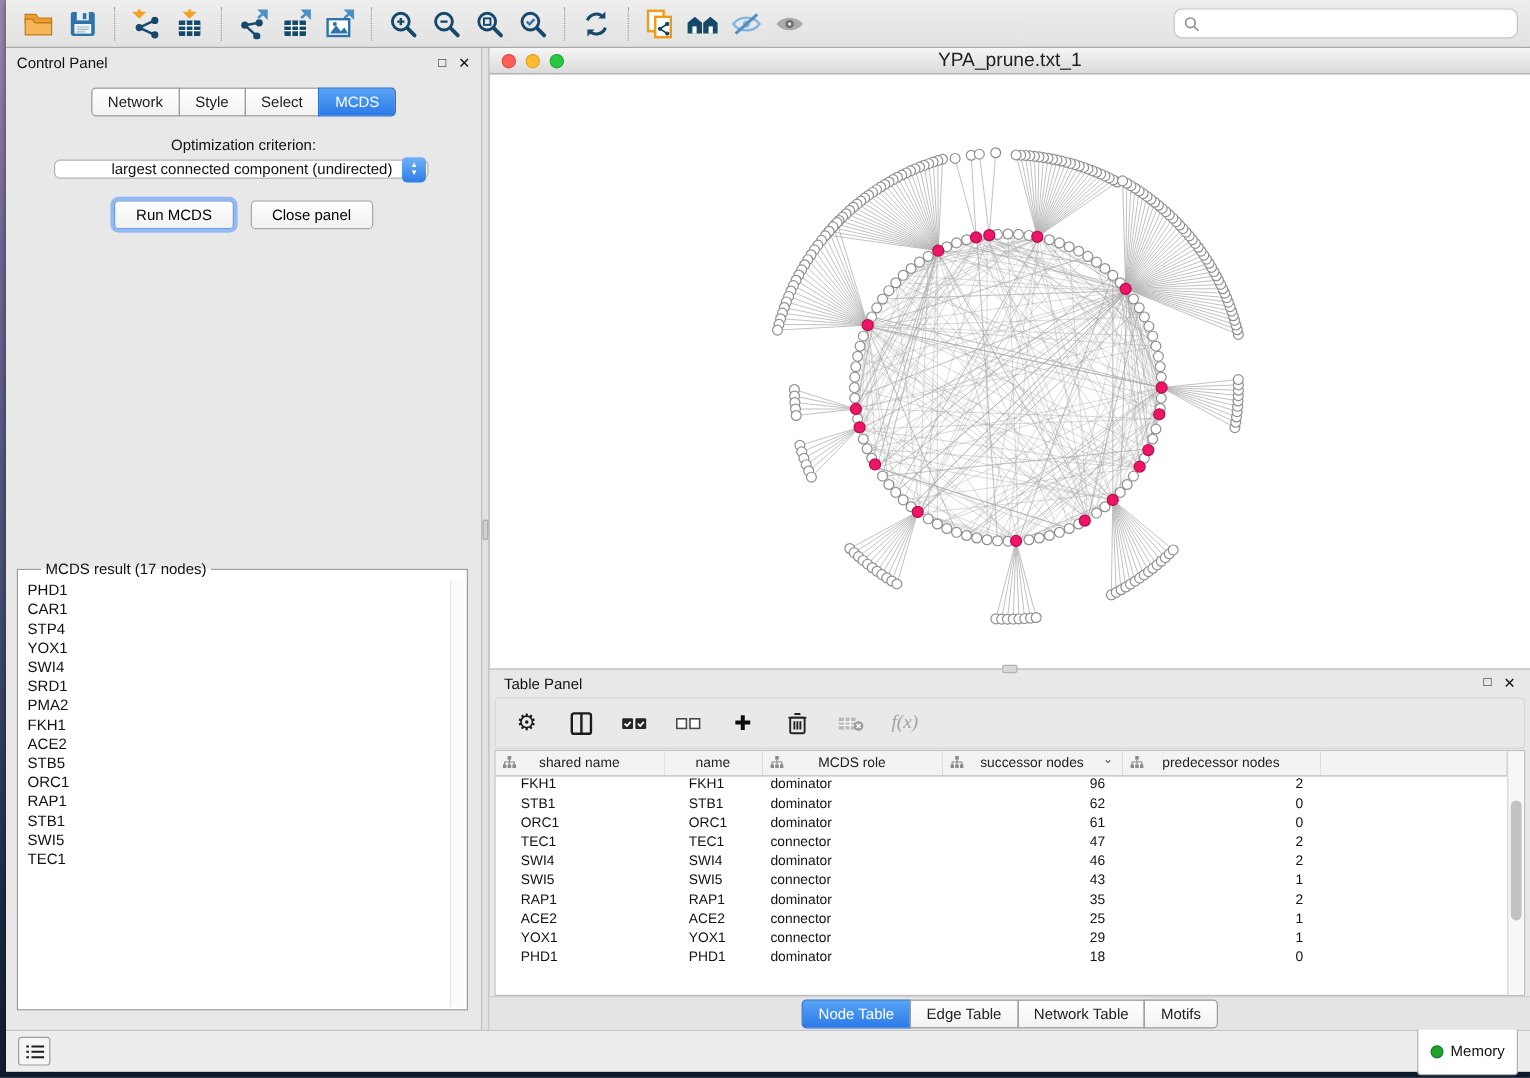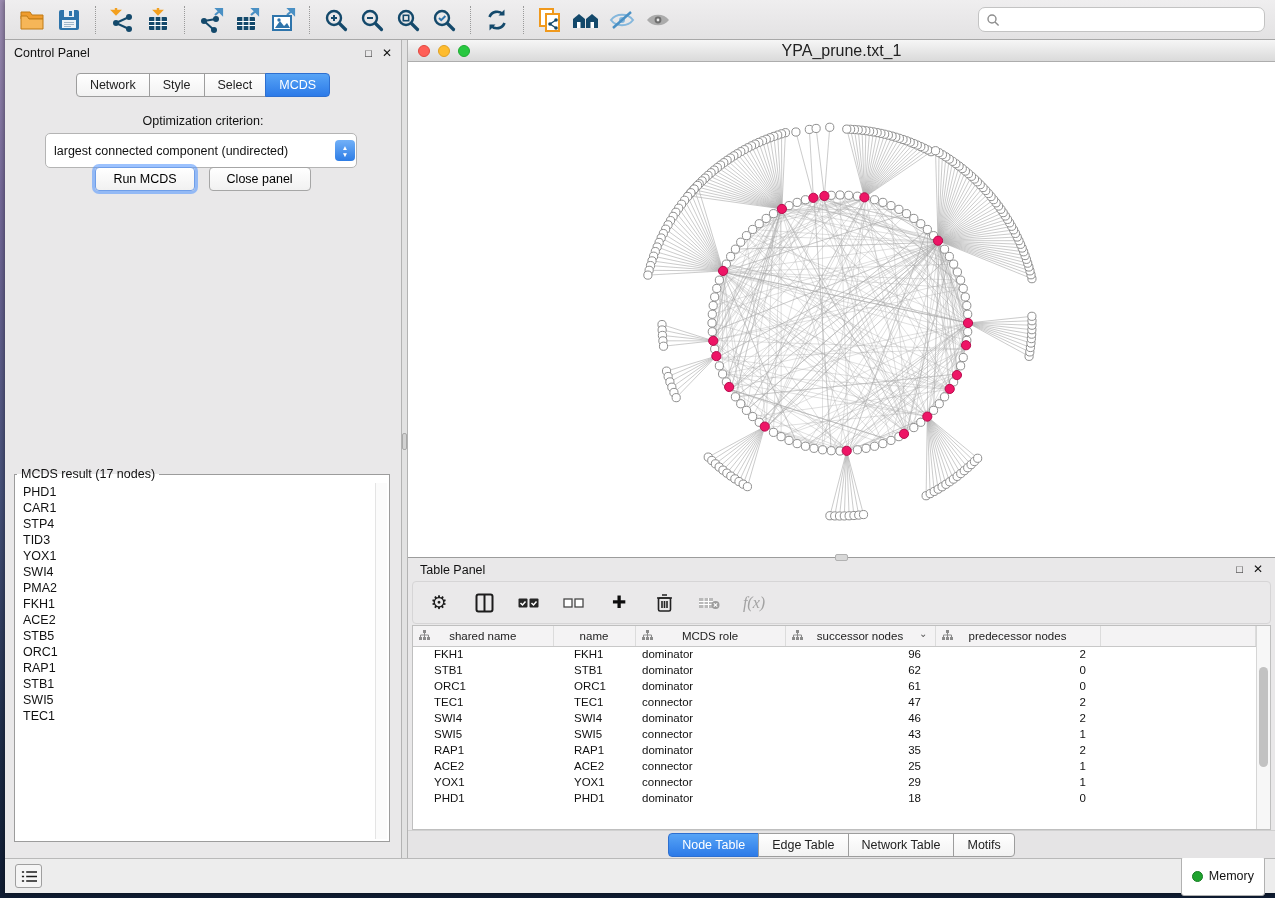--- a/index.html
+++ b/index.html
@@ -27,33 +27,33 @@
   .panel-ctl { margin-left:auto; display:flex; gap:10px; align-items:center; }
   .glyph-btn { font-size:11px; color:#111; line-height:11px; cursor:default; }
   .glyph-btn.x { font-weight:bold; font-size:12px; }
   .cp-tabs { position:absolute; top:33px; left:0; right:0; display:flex; justify-content:center; }
   .seg-tab { padding:4px 13px; background:linear-gradient(#ffffff,#f2f2f2); border:1px solid #9d9d9d; margin-left:-1px;
     font-size:12.5px; color:#222; }
   .seg-tab:first-child { border-radius:4px 0 0 4px; margin-left:0; }
   .seg-tab:last-child { border-radius:0 4px 4px 0; }
   .seg-tab.active { background:linear-gradient(#57a4f6,#2c7ae8); border-color:#2d6fd0; color:#fff; }
   .opt-label { position:absolute; top:74px; left:0; right:0; text-align:center; font-size:12.5px; }
-  .mac-select { position:absolute; top:93px; left:40px; width:312px; height:35px; background:#fff;
-    border:1px solid #b4b4b4; border-radius:5px; display:flex; align-items:center; }
+  .mac-select { position:absolute; top:93px; left:40px; width:312px; height:16px; background:#fff;
+    border:1px solid #b4b4b4; border-radius:5px; display:flex; align-items:center;text-align:right; }
   .mac-select .val { flex:1; padding:0 8px; font-size:12.5px; white-space:nowrap; overflow:hidden; }
   .stepper { width:20px; height:21px; margin-right:1px; border-radius:4px;
     background:linear-gradient(#72b1f8,#2d7ce5); color:#fff; display:flex; flex-direction:column;
     align-items:center; justify-content:center; font-size:6.5px; line-height:7px; }
   .btn-row { position:absolute; top:127px; left:0; right:0; display:flex; justify-content:center; gap:14px; }
   .mac-btn { padding:4px 17px; background:linear-gradient(#ffffff,#f1f1f1); border:1px solid #a6a6a6;
     border-radius:4px; font-size:12.5px; }
   .mac-btn.focused { box-shadow:0 0 0 3px rgba(90,153,253,.6); border-color:#6f9ee8; }
   .mcds-fieldset { position:absolute; top:427px; left:9px; right:11px; bottom:16px;
     border:1px solid #9c9c9c; background:#fff; padding:2px 0 0 0; }
-  .mcds-fieldset legend { font-size:12.5px; padding:0 4px; margin-left:2px; }
+  .mcds-fieldset legend { font-size:12.5px; padding:0 4px; margin-left:19px; }
   .mcds-list { padding:1px 0 0 8px; font-size:12.5px; line-height:16px; }
   .mcds-scroll { position:absolute; top:2px; right:2px; bottom:2px; width:12px; background:#fbfbfb; border-left:1px solid #e4e4e4; }
 
   
   .v-split { width:6px; flex:0 0 6px; background:#e2e2e2; border-right:1px solid #b3b3b3; position:relative; }
   .v-grip { position:absolute; top:393px; left:0; width:5px; height:17px; background:#d2d2d2; border:1px solid #a9a9a9; border-radius:2px; }
 
   
   .right { flex:1; min-width:0; display:flex; flex-direction:column; background:#d9d9d9; }
   .net-frame { height:518px; flex:0 0 518px; display:flex; flex-direction:column; border-bottom:1px solid #9c9c9c; }
@@ -280,23 +280,23 @@
       <div class="btn-row">
         <button class="mac-btn focused">Run MCDS</button>
         <button class="mac-btn">Close panel</button>
       </div>
       <fieldset class="mcds-fieldset">
         <legend>MCDS result (17 nodes)</legend>
         <div class="mcds-list">
             <div>PHD1</div>
             <div>CAR1</div>
             <div>STP4</div>
-            <div>TID3</div>
             <div>YOX1</div>
             <div>SWI4</div>
+            <div>SRD1</div>
             <div>PMA2</div>
             <div>FKH1</div>
             <div>ACE2</div>
             <div>STB5</div>
             <div>ORC1</div>
             <div>RAP1</div>
             <div>STB1</div>
             <div>SWI5</div>
             <div>TEC1</div>
           </div>

